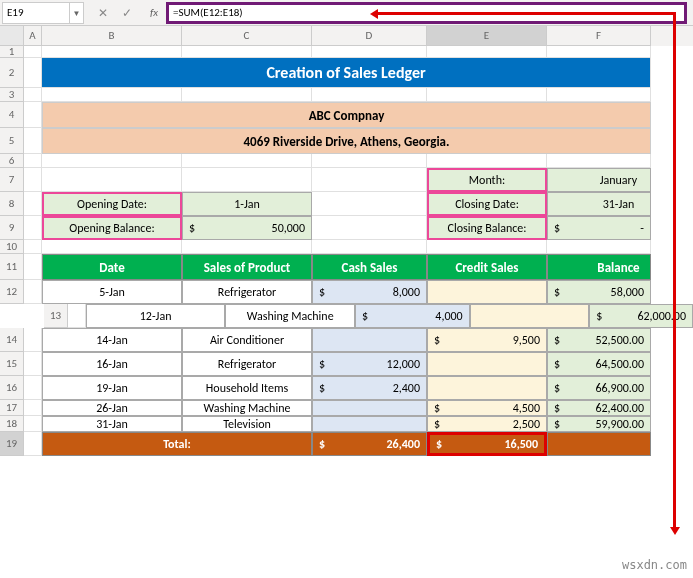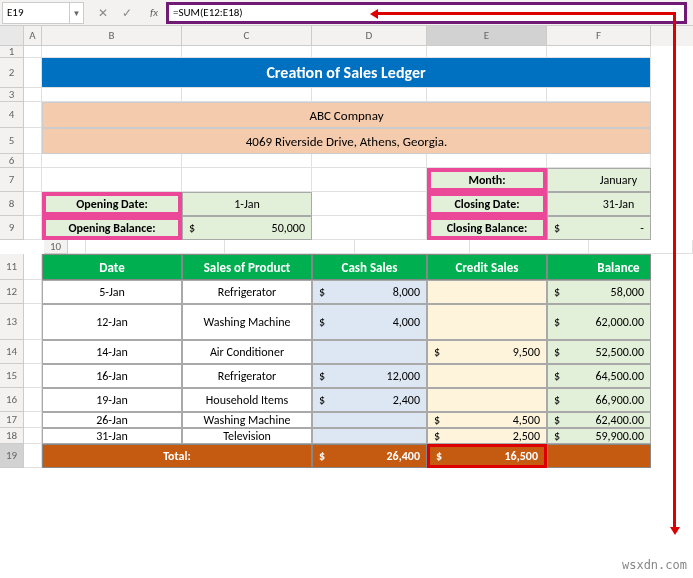--- a/index.html
+++ b/index.html
@@ -26,28 +26,28 @@
 .ch.sel { background: #d2d2d2; }
 
 .rows { display: block; }
 .row { display: flex; }
 .rh { width: 24px; border-right: 1px solid #ccc; border-bottom: 1px solid #ccc; background: #f3f2f1; display: flex; align-items: center; justify-content: center; font-size: 11px; color: #666; }
 .rh.sel { background: #d2d2d2; }
 .cell { border-right: 1px solid #e0e0e0; border-bottom: 1px solid #e0e0e0; display: flex; align-items: center; background: #fff; }
 .c-A { width: 18px; } .c-B { width: 140px; } .c-C { width: 130px; } .c-D { width: 115px; } .c-E { width: 120px; } .c-F { width: 104px; padding-left: 39px; }
 
 .r1 { height: 12px; } .r2 { height: 30px; } .r3 { height: 14px; } .r4 { height: 26px; } .r5 { height: 26px; } .r6 { height: 14px; }
-.r7 { height: 24px; } .r8 { height: 24px; } .r9 { height: 24px; } .r10 { height: 14px; margin-left: 44px; }
-.r11 { height: 26px; } .r12 { height: 24px; } .r13 { height: 36px; } .r14 { height: 24px; } .r15 { height: 24px; }
+.r7 { height: 24px; } .r8 { height: 24px; } .r9 { height: 24px; } .r10 { height: 14px; }
+.r11 { height: 26px; } .r12 { height: 24px; } .r13 { height: 24px; padding-left: 44px; } .r14 { height: 24px; } .r15 { height: 24px; }
 .r16 { height: 24px; } .r17 { height: 16px; } .r18 { height: 16px; } .r19 { height: 24px; }
 
 .title-banner { background: #0070c0; color: #fff; font-weight: bold; font-size: 16px; text-align: center; justify-content: center; }
-.company-box { background: #f4cbad; font-weight: normal; font-size: 13px; justify-content: center; border: 1px solid #ccc; }
-
-.info-label { background: #e2efd9; font-weight: bold; border: 4px solid #ec4899; justify-content: center; font-size: 12px; }
+.company-box { background: #f4cbad; font-weight: bold; font-size: 13px; justify-content: center; border: 1px solid #ccc; }
+
+.info-label { background: #e2efd9; font-weight: normal; border: 2px solid #ec4899; justify-content: center; font-size: 12px; }
 .info-val { background: #e2efd9; border: 1px solid #a9a9a9; justify-content: center; font-size: 12px; }
 .info-money { background: #e2efd9; border: 1px solid #a9a9a9; padding: 0 6px; font-size: 12px; }
 .money-sym { margin-right: auto; }
 
 .th { background: #00b050; color: #fff; font-weight: bold; justify-content: center; border: 1px solid #888; font-size: 13px; }
 .td { border: 1px solid #a9a9a9; justify-content: center; font-size: 12px; }
 .td-money { border: 1px solid #a9a9a9; padding: 0 6px; font-size: 12px; }
 .cash-bg { background: #dde6f3; }
 .credit-bg { background: #fdf4db; }
 .bal-bg { background: #e2efd9; }

